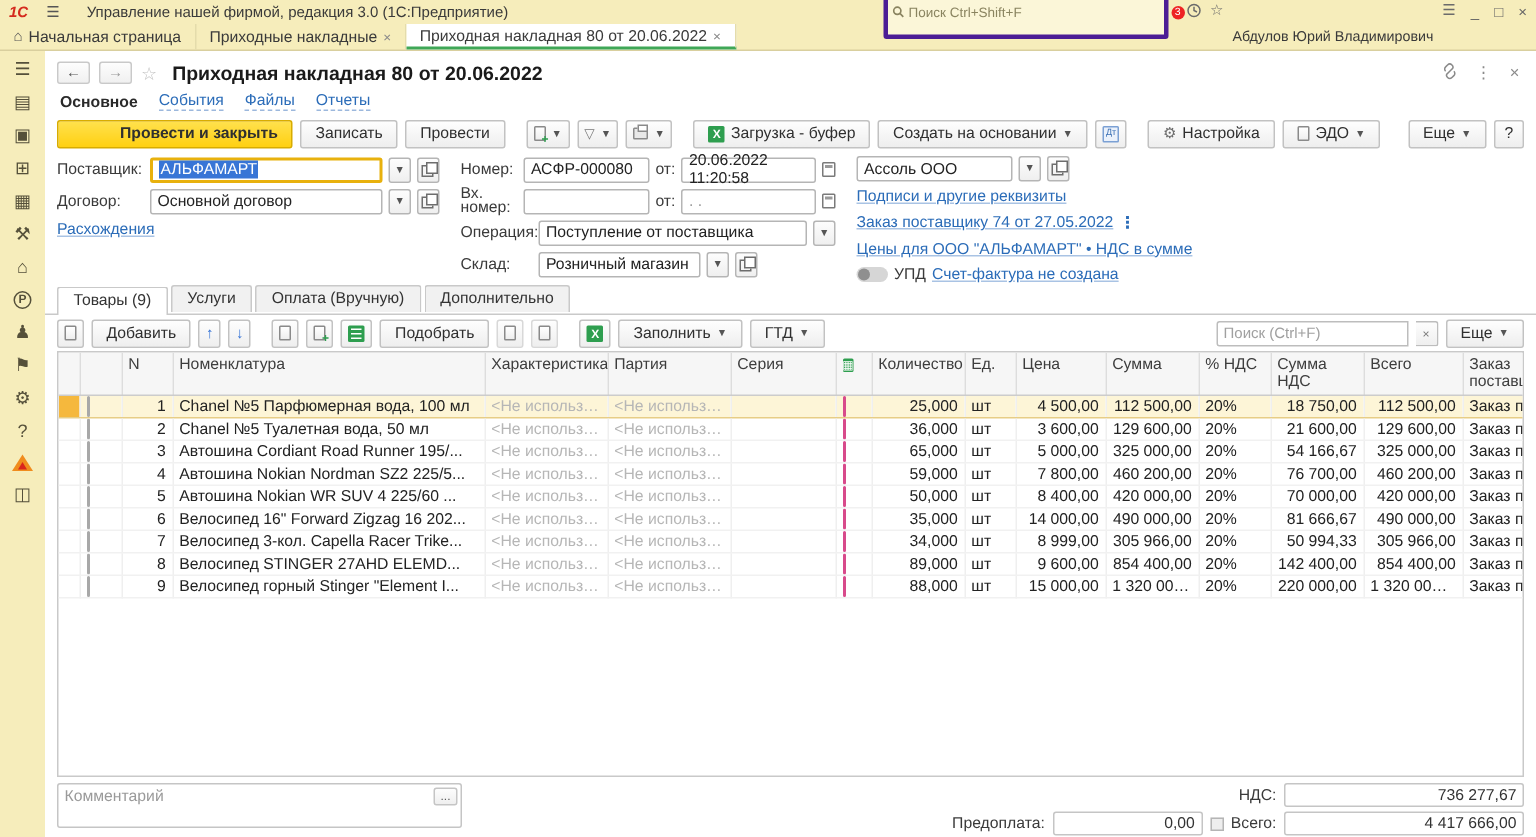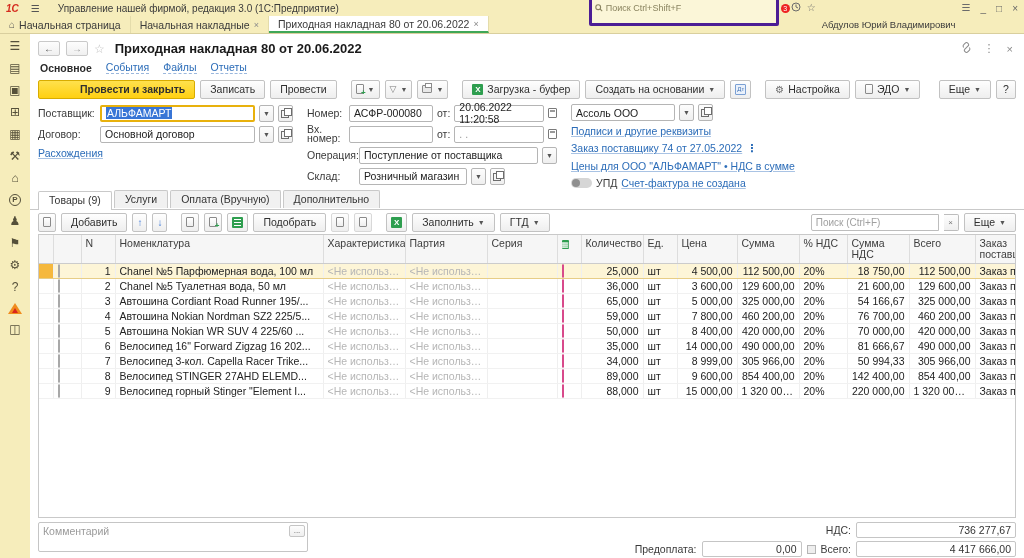--- a/index.html
+++ b/index.html
@@ -155,21 +155,21 @@
   <span class="winctl">□</span>
   <span class="winctl">×</span>
 </div>
 
 <div class="tabbar">
   <div class="wtab">
     <span class="home-ic">⌂</span>
     <span>Начальная страница</span>
   </div>
   <div class="wtab">
-    <span>Начальная накладные</span>
+    <span>Приходные накладные</span>
     <span class="x">×</span>
   </div>
   <div class="wtab active">
     <span>Приходная накладная 80 от 20.06.2022</span>
     <span class="x">×</span>
   </div>
 </div>
 
 <div class="shell">
 

